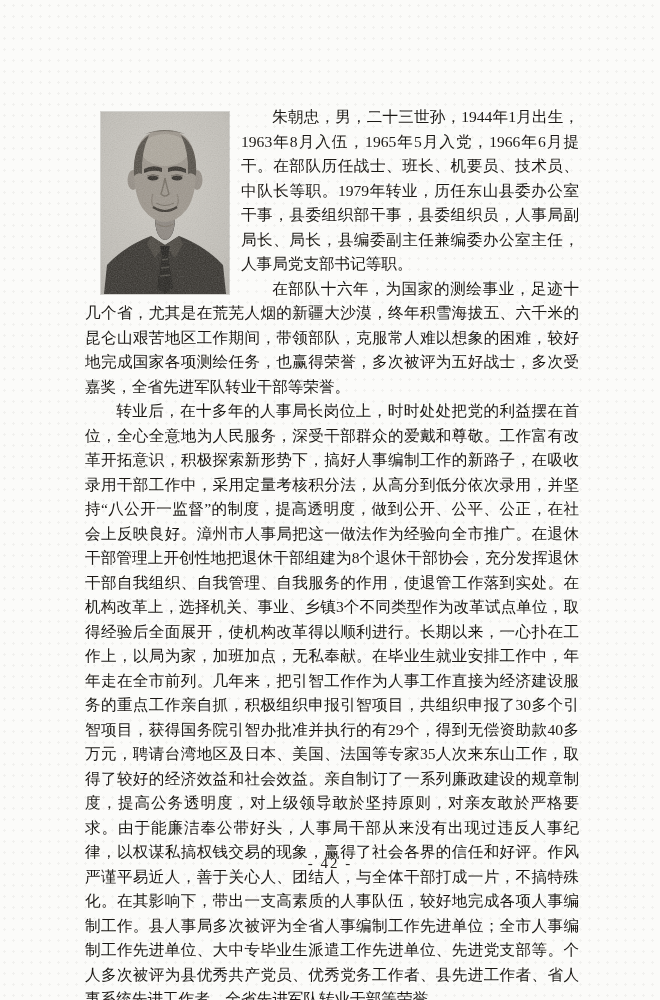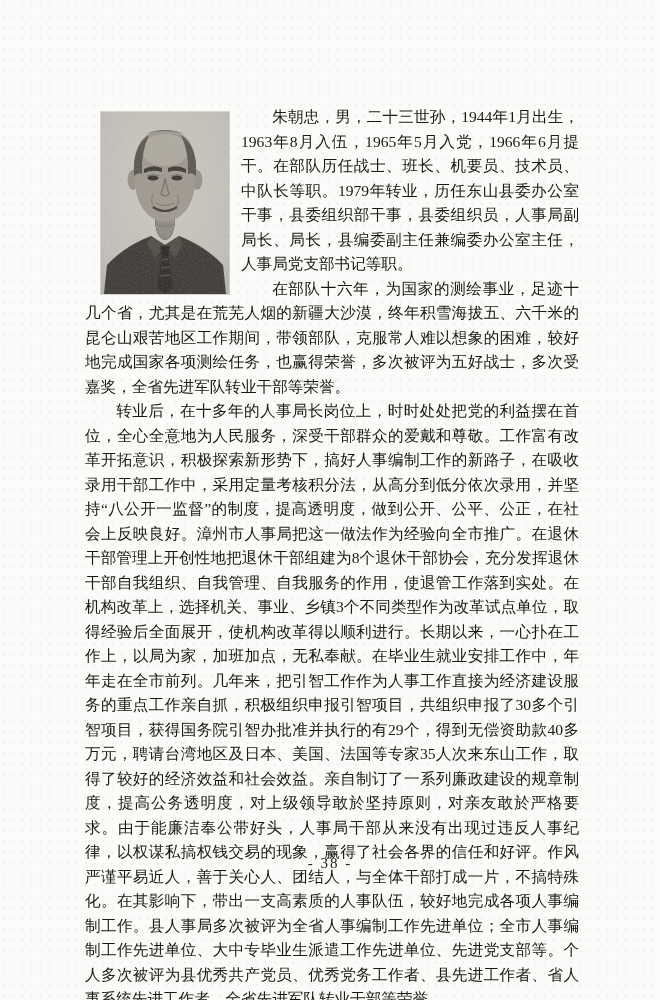--- a/index.html
+++ b/index.html
@@ -107,15 +107,15 @@
         <rect x="0" y="0" width="128" height="182" filter="url(#grain)" opacity="0.28"></rect>
       </svg>
     </div>
 
     <p class="para">朱朝忠，男，二十三世孙，1944年1月出生，1963年8月入伍，1965年5月入党，1966年6月提干。在部队历任战士、班长、机要员、技术员、中队长等职。1979年转业，历任东山县委办公室干事，县委组织部干事，县委组织员，人事局副局长、局长，县编委副主任兼编委办公室主任，人事局党支部书记等职。</p>
     <p class="para">在部队十六年，为国家的测绘事业，足迹十几个省，尤其是在荒芜人烟的新疆大沙漠，终年积雪海拔五、六千米的昆仑山艰苦地区工作期间，带领部队，克服常人难以想象的困难，较好地完成国家各项测绘任务，也赢得荣誉，多次被评为五好战士，多次受嘉奖，全省先进军队转业干部等荣誉。</p>
     <p class="para">转业后，在十多年的人事局长岗位上，时时处处把党的利益摆在首位，全心全意地为人民服务，深受干部群众的爱戴和尊敬。工作富有改革开拓意识，积极探索新形势下，搞好人事编制工作的新路子，在吸收录用干部工作中，采用定量考核积分法，从高分到低分依次录用，并坚持“八公开一监督”的制度，提高透明度，做到公开、公平、公正，在社会上反映良好。漳州市人事局把这一做法作为经验向全市推广。在退休干部管理上开创性地把退休干部组建为8个退休干部协会，充分发挥退休干部自我组织、自我管理、自我服务的作用，使退管工作落到实处。在机构改革上，选择机关、事业、乡镇3个不同类型作为改革试点单位，取得经验后全面展开，使机构改革得以顺利进行。长期以来，一心扑在工作上，以局为家，加班加点，无私奉献。在毕业生就业安排工作中，年年走在全市前列。几年来，把引智工作作为人事工作直接为经济建设服务的重点工作亲自抓，积极组织申报引智项目，共组织申报了30多个引智项目，获得国务院引智办批准并执行的有29个，得到无偿资助款40多万元，聘请台湾地区及日本、美国、法国等专家35人次来东山工作，取得了较好的经济效益和社会效益。亲自制订了一系列廉政建设的规章制度，提高公务透明度，对上级领导敢於坚持原则，对亲友敢於严格要求。由于能廉洁奉公带好头，人事局干部从来没有出现过违反人事纪律，以权谋私搞权钱交易的现象，赢得了社会各界的信任和好评。作风严谨平易近人，善于关心人、团结人，与全体干部打成一片，不搞特殊化。在其影响下，带出一支高素质的人事队伍，较好地完成各项人事编制工作。县人事局多次被评为全省人事编制工作先进单位；全市人事编制工作先进单位、大中专毕业生派遣工作先进单位、先进党支部等。个人多次被评为县优秀共产党员、优秀党务工作者、县先进工作者、省人事系统先进工作者、全省先进军队转业干部等荣誉。</p>
 
   </div>
 
-  <div class="page-number">- 38 -</div>
+  <div class="page-number">- 42 -</div>
 
 </div>
 
 </body></html>

